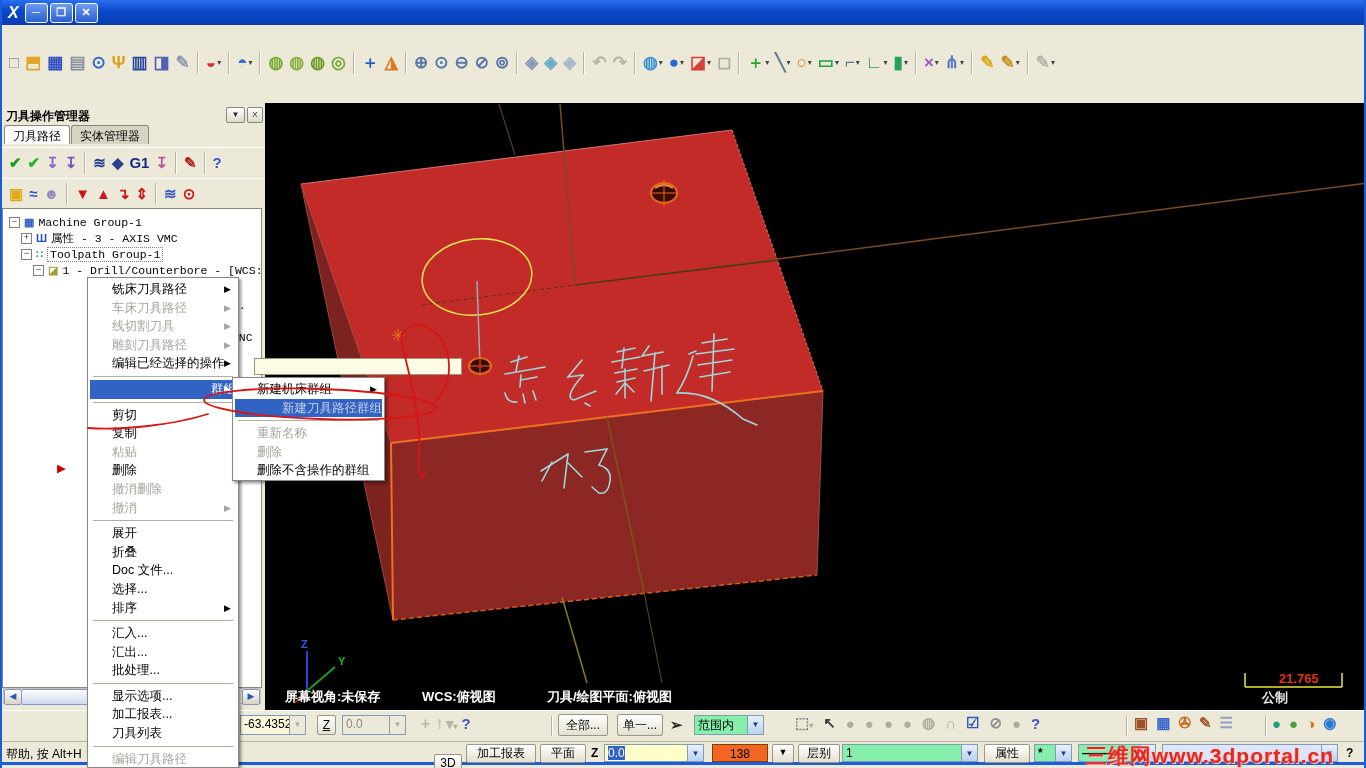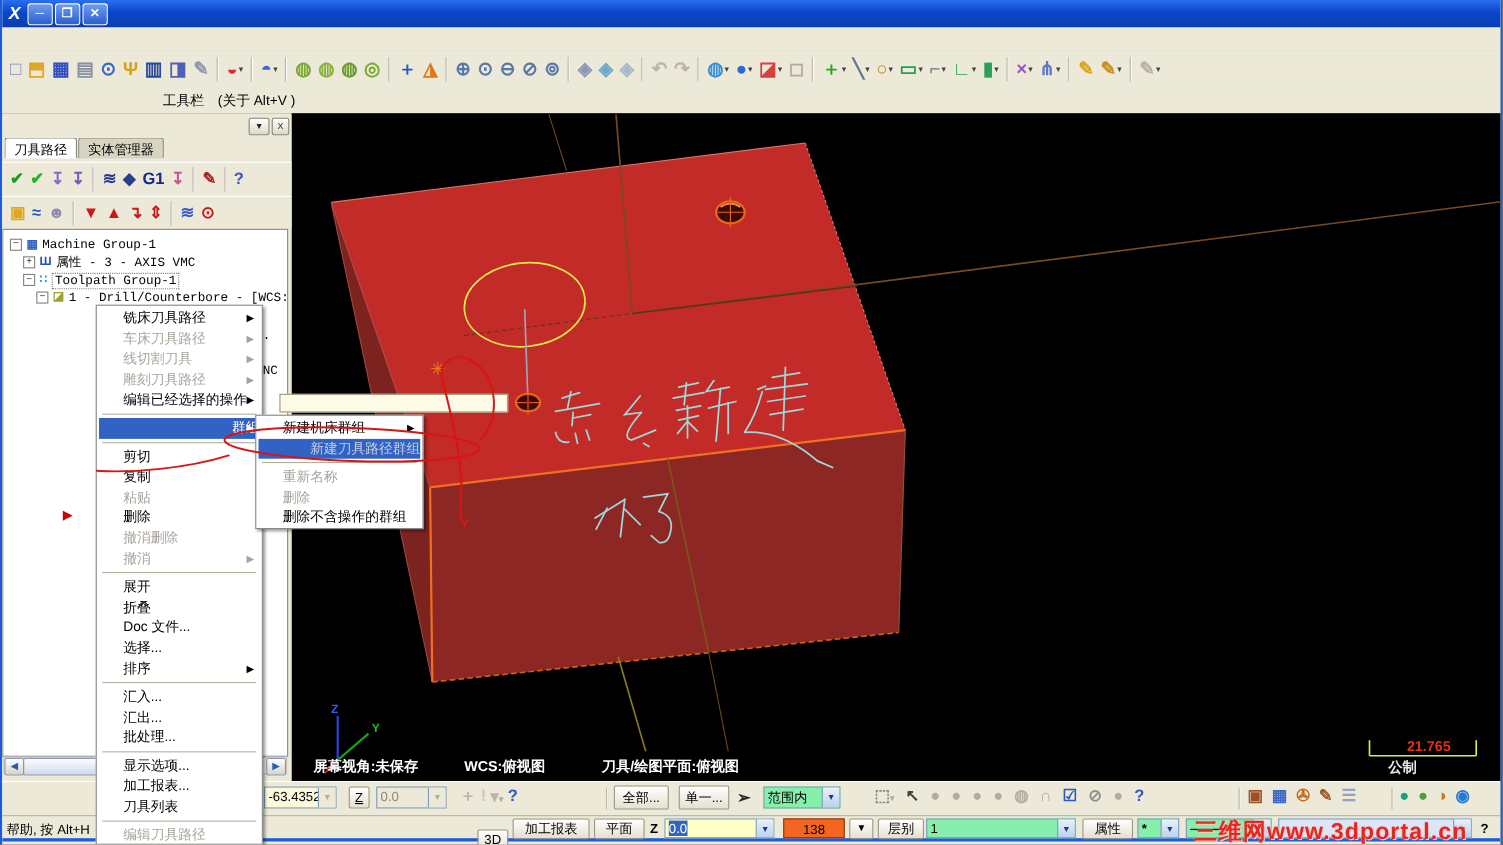--- a/index.html
+++ b/index.html
@@ -278,24 +278,20 @@
         <b class="g" style="color: rgb(200, 144, 24);">✎</b>
         <i class="dd">▾</i>
       </span>
       <span class="tsep"></span>
       <span class="tbi">
         <b class="g" style="color: rgb(184, 180, 168);">✎</b>
         <i class="dd">▾</i>
       </span>
     </div>
 
-  <div class="hintrow">
-    <span style="left:146px">工具栏</span>
-    <span style="left:196px">(关于 Alt+V )</span>
-  </div>
 
   <svg class="gfx" viewBox="0 0 1103 607">
     <g>
       <polygon points="36,81 126,340 128,517" fill="#7c221f"></polygon>
       <polygon points="36,81 467,27 558,288 126,340" fill="#c22b27"></polygon>
       <polygon points="126,340 558,288 552,472 128,517" fill="#8c2723"></polygon>
       <line x1="36" y1="81" x2="467" y2="27" stroke="#d4766a" stroke-width="1"></line>
       <line x1="467" y1="27" x2="558" y2="288" stroke="#d4766a" stroke-width="1" stroke-dasharray="3,2"></line>
       <line x1="36" y1="81" x2="126" y2="340" stroke="#b05048" stroke-width="1"></line>
       <line x1="36" y1="81" x2="128" y2="517" stroke="#a04840" stroke-width="1"></line>
@@ -391,20 +387,21 @@
     </g>
   </svg>
 
   <div class="gstatus">
     <span style="left:20px">屏幕视角:未保存</span>
     <span style="left:157px">WCS:俯视图</span>
     <span style="left:282px">刀具/绘图平面:俯视图</span>
   </div>
 
   <div class="panel">
+    <div class="ptitle">刀具操作管理器</div>
     <span class="pbtn" style="left:224px">▼</span>
     <span class="pbtn" style="left:245px;width:14px">X</span>
     <div class="ptabs">
       <span class="ptab active">刀具路径</span>
       <span class="ptab">实体管理器</span>
     </div>
     <div class="ptb" style="top:44px">
 
     <span class="tbi">
           <b class="g" style="color: rgb(24, 160, 24);">✔</b>

